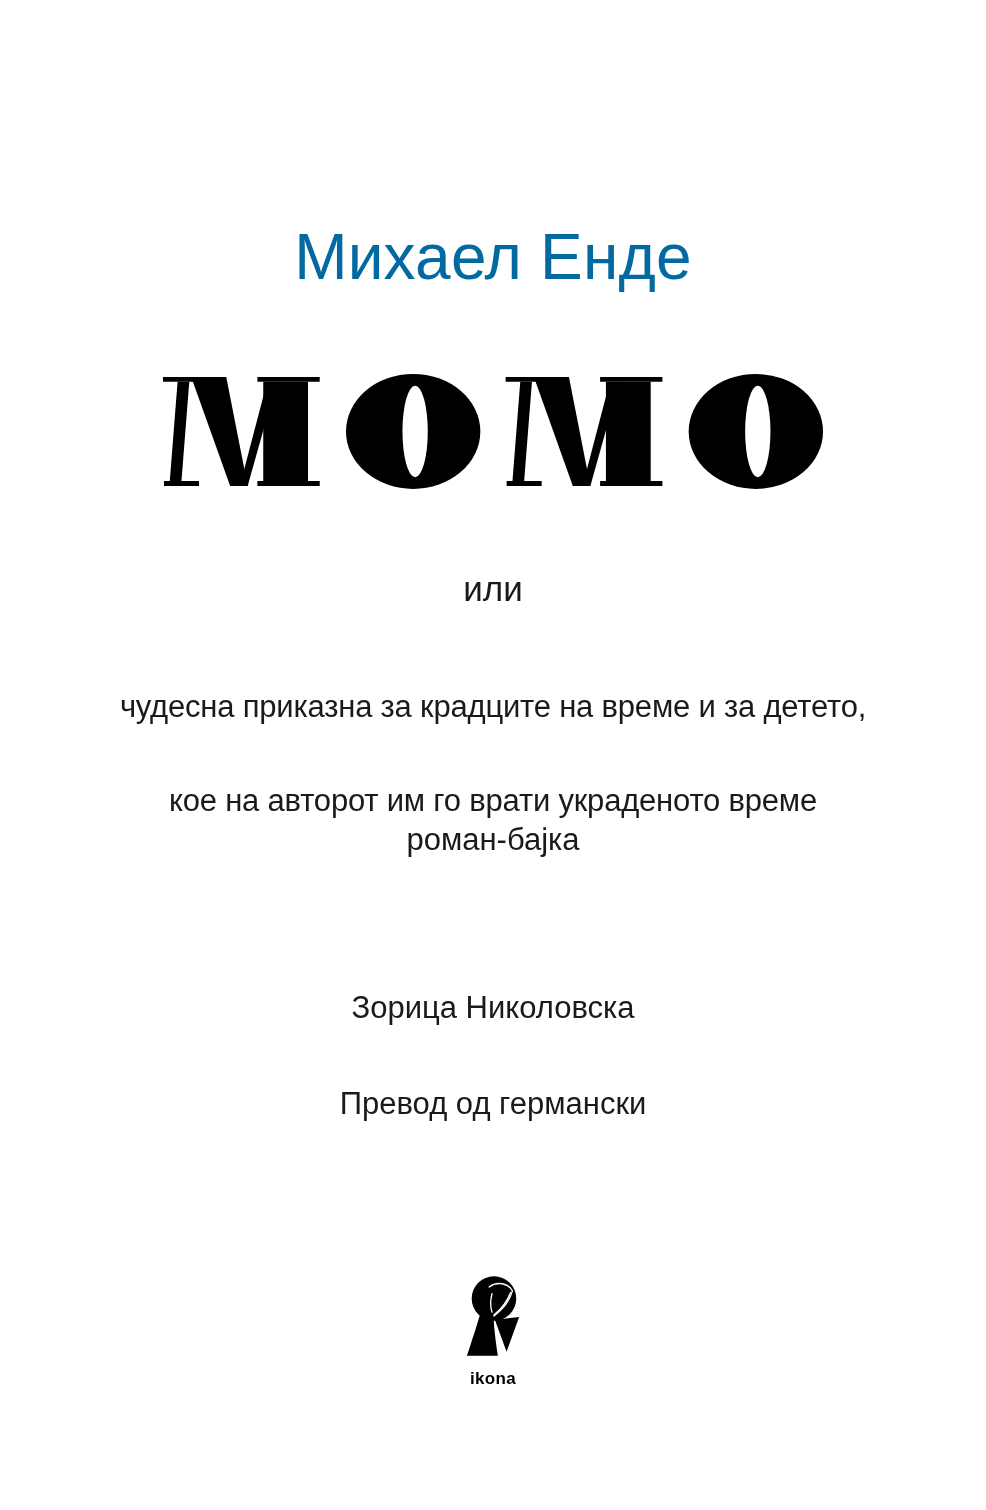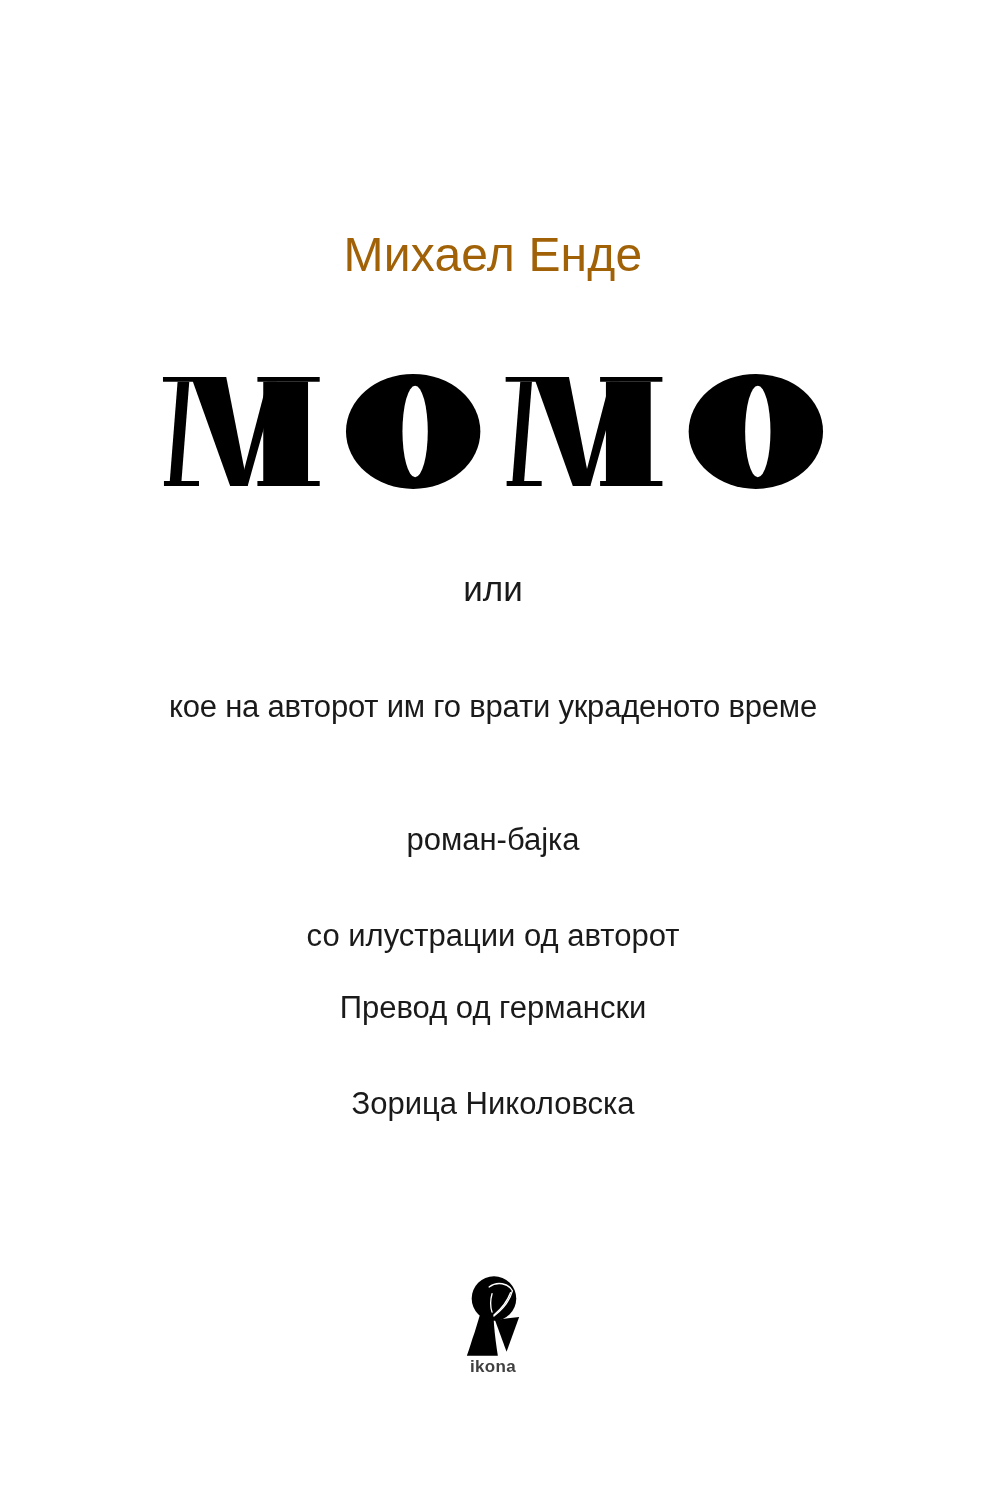--- a/index.html
+++ b/index.html
@@ -18,24 +18,24 @@
     overflow: hidden;
   }
   .centered-text {
     position: absolute;
     left: 0;
     right: 0;
     text-align: center;
     white-space: pre-line;
   }
   .author {
-    top: 227px;
-    font-size: 48px;
+    top: 220px;
+    font-size: 64px;
     letter-spacing: 0.2px;
-    color: #a16207;
+    color: #0369a1;
   }
   .title-wrap {
     position: absolute;
     top: 374px;
     left: 50%;
     transform: translateX(-50%);
     width: 662px;
     line-height: 0;
   }
   .title-wrap svg {
@@ -71,25 +71,25 @@
     display: flex;
     flex-direction: column;
     align-items: center;
   }
   .publisher-mark {
     width: 62px;
     height: 84px;
     display: block;
   }
   .publisher-name {
-    margin-top: 0px;
+    margin-top: 12px;
     font-size: 17px;
     font-weight: bold;
     letter-spacing: 0.3px;
-    color: #404040;
+    color: #000000;
     line-height: 1;
     text-align: right;
   }
   .title-ink { fill: #000000; }
 </style>
 </head>
 <body>
 
 <div class="page">
 
@@ -128,31 +128,31 @@
       <g transform="translate(540,0)">
         <ellipse class="title-ink" cx="70" cy="59" rx="69" ry="59"></ellipse>
         <ellipse cx="72" cy="59" rx="13" ry="47" fill="#ffffff"></ellipse>
       </g>
     </svg>
   </div>
 
   <div class="centered-text or-label">или</div>
 
   <div class="centered-text subtitle">
+    <div>чудесна приказна за крадците на време и за детето,</div>
     <div>кое на авторот им го врати украденото време</div>
   </div>
 
   <div class="centered-text format-note">
     <div>роман-бајка</div>
-    <div>со илустрации од авторот</div>
   </div>
 
   <div class="centered-text translation-credit">
+    <div>Зорица Николовска</div>
     <div>Превод од германски</div>
-    <div>Зорица Николовска</div>
   </div>
 
   <div class="publisher">
     <svg class="publisher-mark" viewBox="0 0 64 86" xmlns="http://www.w3.org/2000/svg" role="img" aria-label="ikona-madonna-with-halo-mark">
 
       <circle cx="33" cy="25" r="23" fill="#000000"></circle>
 
       <path d="M29,9 C23,24 19,42 13,60 C10,68 8,76 5,84 L37,84 C34,64 31,42 33,18 Z" fill="#000000"></path>
 
       <g fill="none" stroke="#ffffff" stroke-width="1.4" stroke-linecap="round">

